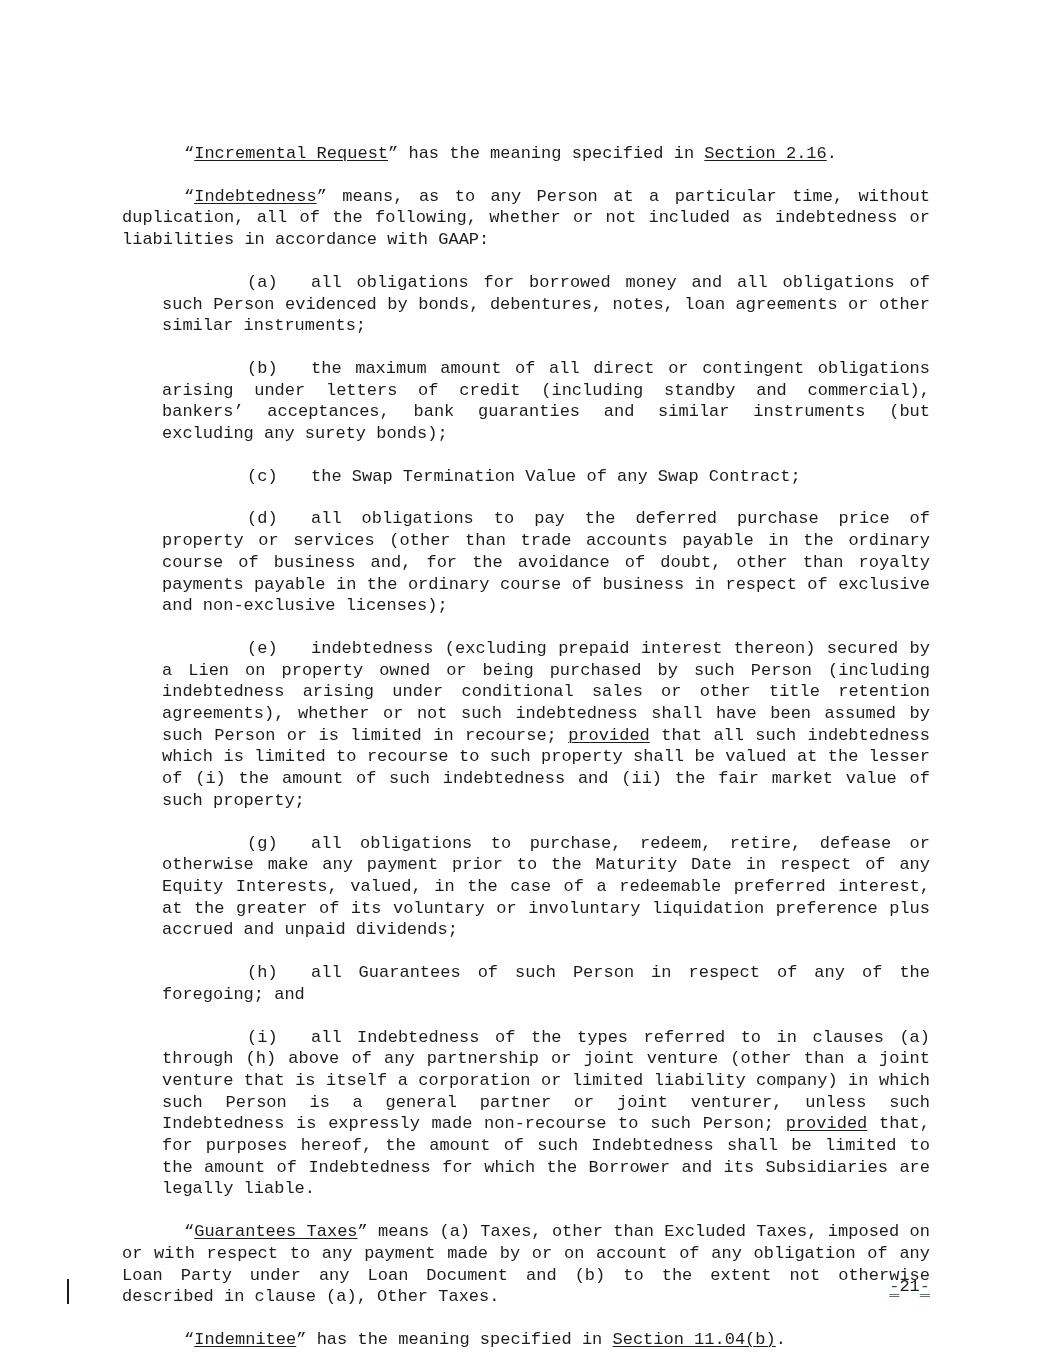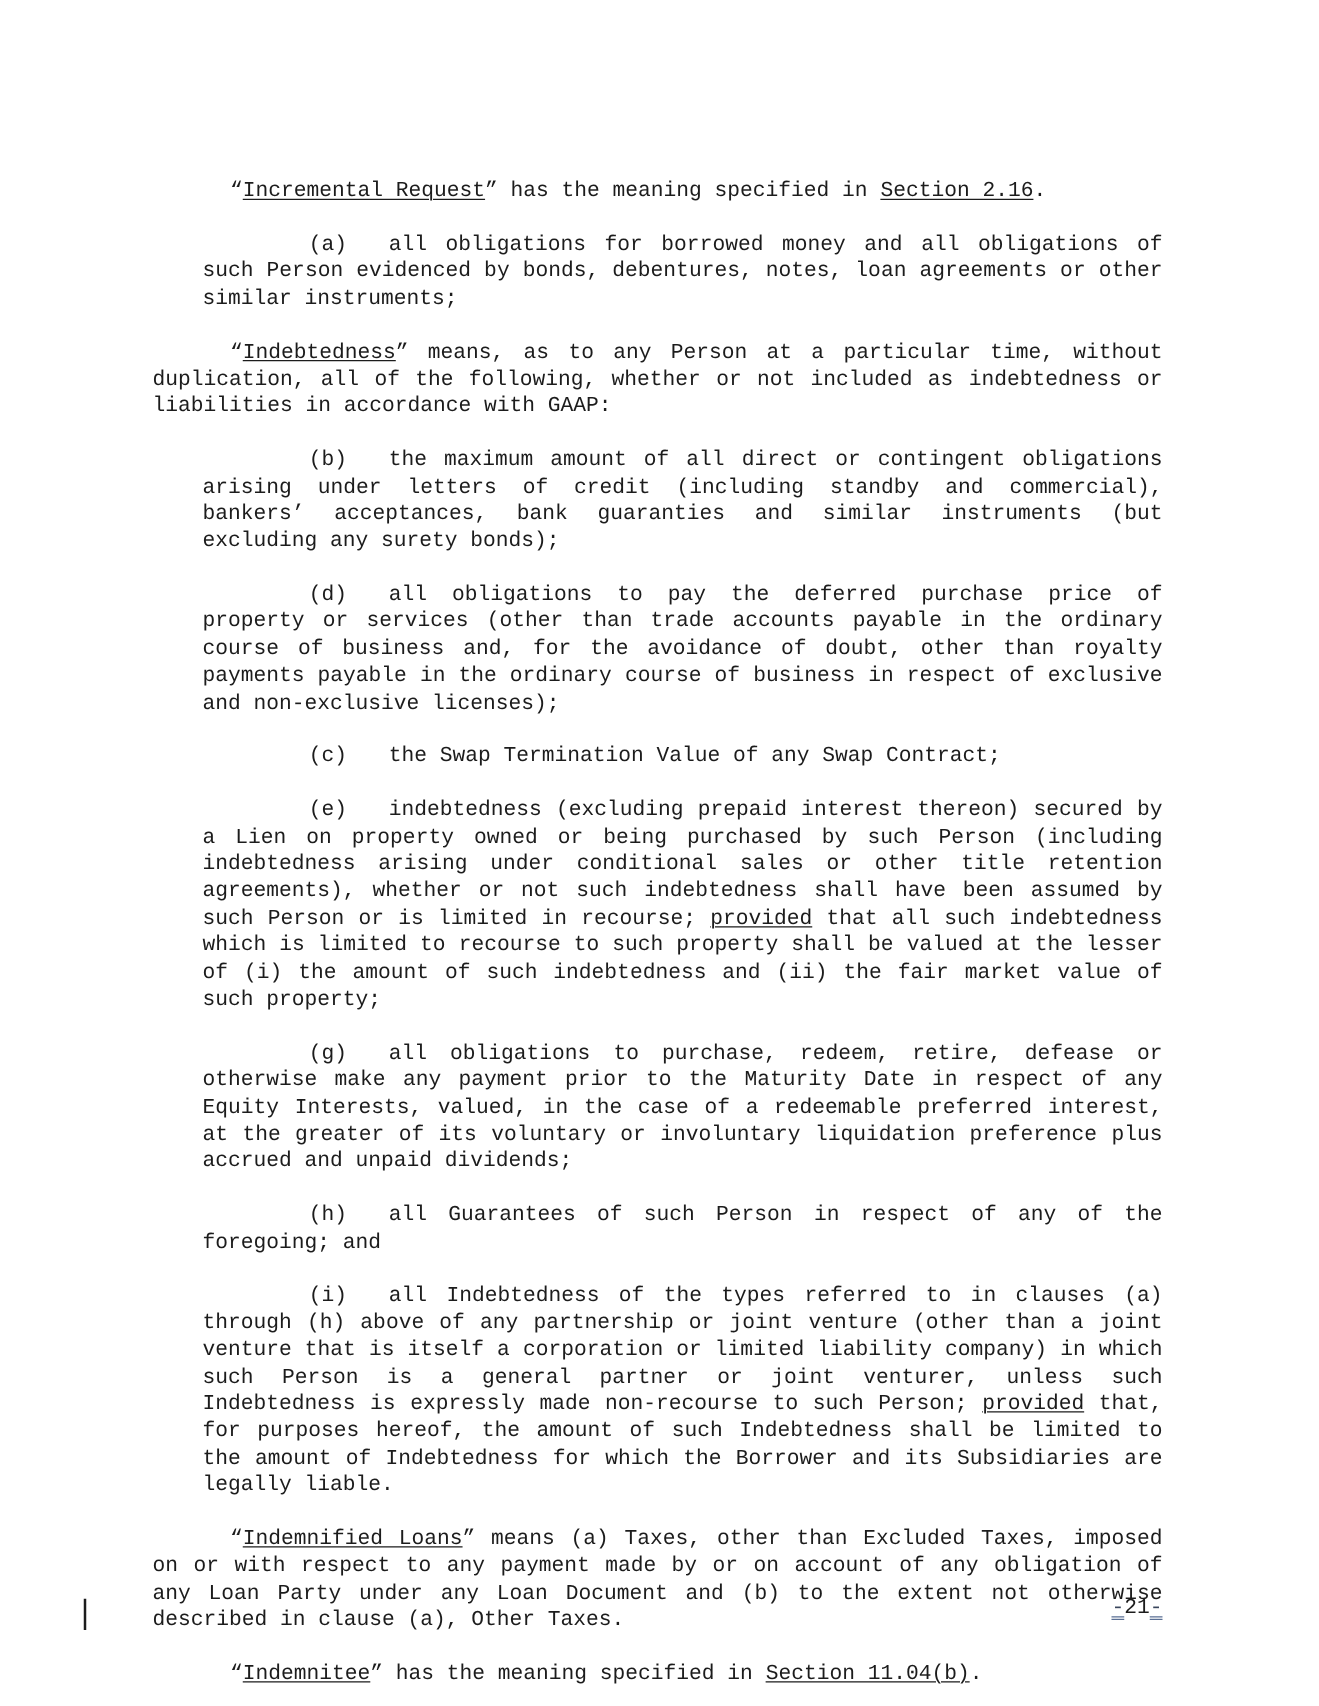--- a/index.html
+++ b/index.html
@@ -72,28 +72,28 @@
 </style>
 </head>
 <body>
 
 <div class="page">
 
   <div class="change-bar"></div>
 
   <div class="doc-body" id="doc-body">
       <div class="para definition"><span>“</span><span class="u">Incremental Request</span><span>” has the meaning specified in </span><span class="u">Section 2.16</span><span>.</span></div>
+      <div class="para definition"><span>“</span><span class="u">Indebtedness</span><span>” means, as to any Person at a particular time, without duplication, all of the following, whether or not included as indebtedness or liabilities in accordance with GAAP:</span></div>
       <div class="para clause"><span class="letter">(a)</span><span>all obligations for borrowed money and all obligations of such Person evidenced by bonds, debentures, notes, loan agreements or other similar instruments;</span></div>
-      <div class="para definition"><span>“</span><span class="u">Indebtedness</span><span>” means, as to any Person at a particular time, without duplication, all of the following, whether or not included as indebtedness or liabilities in accordance with GAAP:</span></div>
       <div class="para clause"><span class="letter">(b)</span><span>the maximum amount of all direct or contingent obligations arising under letters of credit (including standby and commercial), bankers’ acceptances, bank guaranties and similar instruments (but excluding any surety bonds);</span></div>
+      <div class="para clause"><span class="letter">(c)</span><span>the Swap Termination Value of any Swap Contract;</span></div>
       <div class="para clause"><span class="letter">(d)</span><span>all obligations to pay the deferred purchase price of property or services (other than trade accounts payable in the ordinary course of business and, for the avoidance of doubt, other than royalty payments payable in the ordinary course of business in respect of exclusive and non-exclusive licenses);</span></div>
-      <div class="para clause"><span class="letter">(c)</span><span>the Swap Termination Value of any Swap Contract;</span></div>
       <div class="para clause"><span class="letter">(e)</span><span>indebtedness (excluding prepaid interest thereon) secured by a Lien on property owned or being purchased by such Person (including indebtedness arising under conditional sales or other title retention agreements), whether or not such indebtedness shall have been assumed by such Person or is limited in recourse; </span><span class="u">provided</span><span> that all such indebtedness which is limited to recourse to such property shall be valued at the lesser of (i) the amount of such indebtedness and (ii) the fair market value of such property;</span></div>
       <div class="para clause"><span class="letter">(g)</span><span>all obligations to purchase, redeem, retire, defease or otherwise make any payment prior to the Maturity Date in respect of any Equity Interests, valued, in the case of a redeemable preferred interest, at the greater of its voluntary or involuntary liquidation preference plus accrued and unpaid dividends;</span></div>
       <div class="para clause"><span class="letter">(h)</span><span>all Guarantees of such Person in respect of any of the foregoing; and</span></div>
       <div class="para clause"><span class="letter">(i)</span><span>all Indebtedness of the types referred to in clauses (a) through (h) above of any partnership or joint venture (other than a joint venture that is itself a corporation or limited liability company) in which such Person is a general partner or joint venturer, unless such Indebtedness is expressly made non-recourse to such Person; </span><span class="u">provided</span><span> that, for purposes hereof, the amount of such Indebtedness shall be limited to the amount of Indebtedness for which the Borrower and its Subsidiaries are legally liable.</span></div>
-      <div class="para definition"><span>“</span><span class="u">Indemnified Loans</span><span>” means (a) Taxes, other than Excluded Taxes, imposed on or with respect to any payment made by or on account of any obligation of any Loan Party under any Loan Document and (b) to the extent not otherwise described in clause (a), Other Taxes.</span></div>
+      <div class="para definition"><span>“</span><span class="u">Guarantees Taxes</span><span>” means (a) Taxes, other than Excluded Taxes, imposed on or with respect to any payment made by or on account of any obligation of any Loan Party under any Loan Document and (b) to the extent not otherwise described in clause (a), Other Taxes.</span></div>
       <div class="para definition"><span>“</span><span class="u">Indemnitee</span><span>” has the meaning specified in </span><span class="u">Section 11.04(b)</span><span>.</span></div>
     </div>
 
   <div class="footer"><span class="ins-mark">-</span><span>21</span><span class="ins-mark">-</span></div>
 
 </div>
 
 </body></html>

